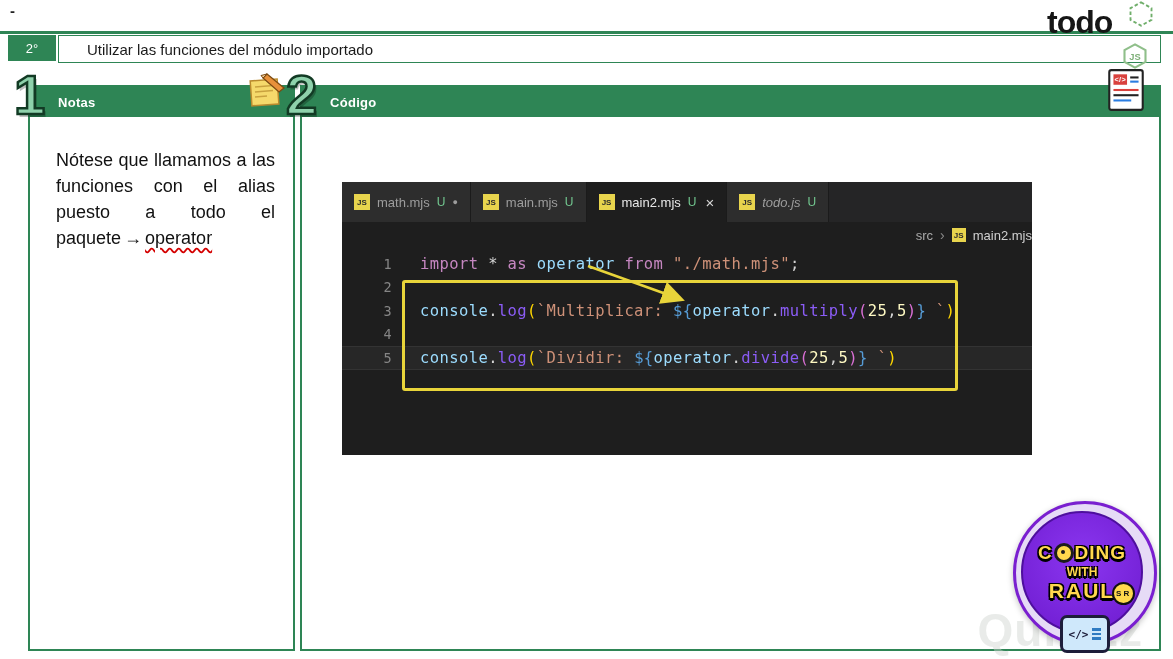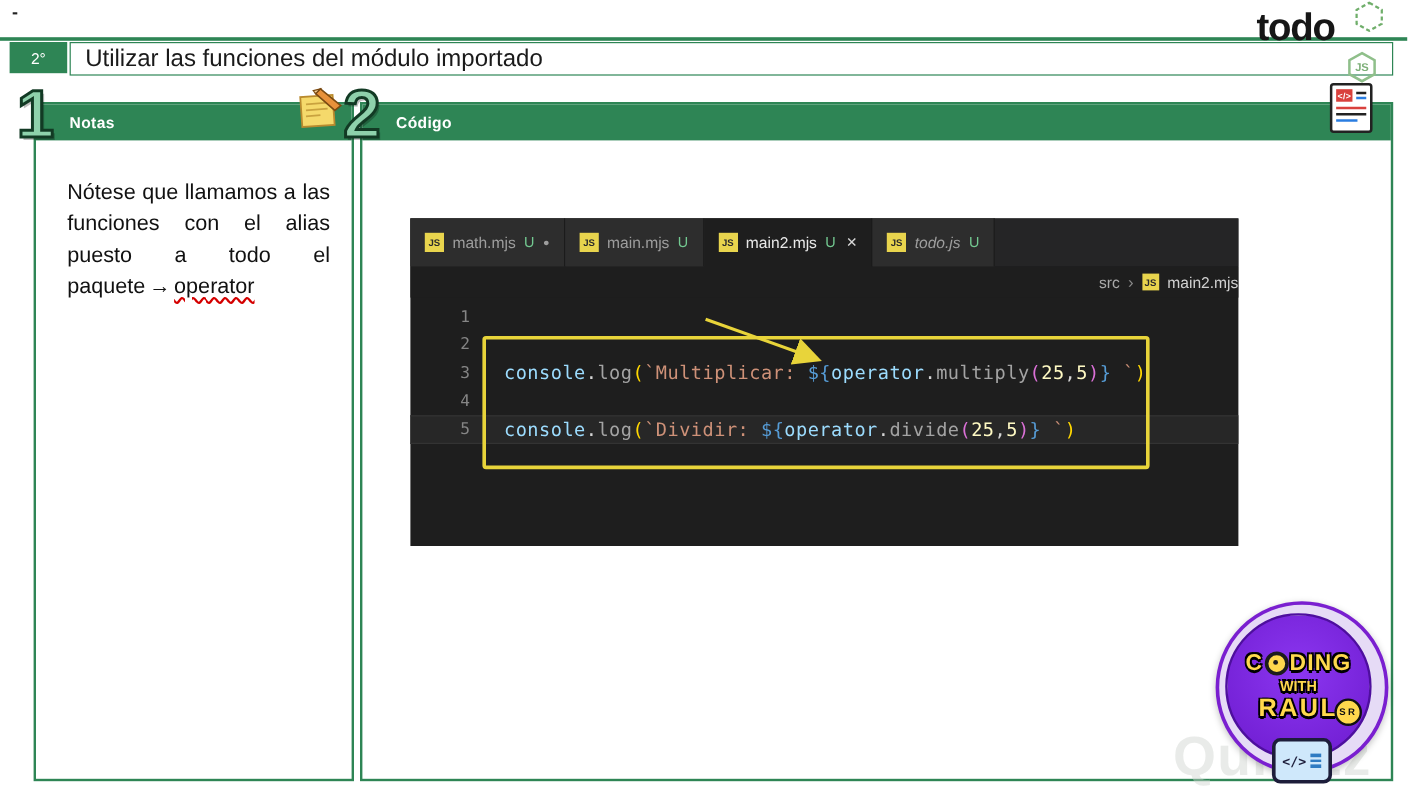--- a/index.html
+++ b/index.html
@@ -5,21 +5,21 @@
   html,body{margin:0;padding:0;background:#ffffff;}
   .page{position:relative;width:1173px;height:659px;background:#fff;overflow:hidden;
         font-family:"Liberation Sans",sans-serif;color:#111;}
   .dash{position:absolute;left:10px;top:2px;font-weight:bold;font-size:15px;color:#222;}
 
   
   .top-line{position:absolute;left:0;top:31px;width:100%;height:3px;background:#2e8555;}
   .step-box{position:absolute;left:8px;top:35px;width:48px;height:26px;background:#2e8555;
             color:#fff;display:flex;align-items:center;justify-content:center;font-size:13px;}
   .title-box{position:absolute;left:58px;top:35px;right:12px;height:26px;border:1px solid #2e8555;
-             background:#fff;display:flex;align-items:center;padding-left:12px;font-size:20px;color:#1a1a1a;}
+             background:#fff;display:flex;align-items:center;padding-left:28px;font-size:15px;color:#1a1a1a;}
 
   
   .node-logo{position:absolute;right:16px;top:4px;width:110px;height:70px;}
   .node-text{position:absolute;left:0;top:0;font-size:32px;font-weight:bold;color:#161616;letter-spacing:-1px;}
   .hex-dashed{position:absolute;right:2px;top:-4px;}
   .hex-js{position:absolute;right:8px;top:38px;}
 
   
   .panel{position:absolute;top:85px;bottom:8px;border:2px solid #2e8555;background:#fff;}
   .panel-notes{left:28px;width:263px;}
@@ -51,21 +51,21 @@
   .breadcrumb{display:flex;align-items:center;gap:7px;height:26px;padding-left:14px;background:#1e1e1e;
               color:#a9a9a9;font-family:"Liberation Sans",sans-serif;font-size:13px;justify-content:flex-end;}
   .breadcrumb .chev{color:#8a8a8a;font-size:14px;}
   .breadcrumb .file{color:#d0d0d0;}
   .breadcrumb .jsicon{width:14px;height:14px;flex:0 0 14px;}
   .code-area{position:relative;padding-top:4px;}
   .code-row{display:flex;height:23.5px;align-items:center;font-size:15.5px;letter-spacing:.4px;}
   .code-row.current{background:#272727;box-shadow:inset 0 1px 0 #333,inset 0 -1px 0 #333;}
   .gutter{width:50px;text-align:right;color:#858585;font-size:13.5px;flex:0 0 50px;}
   .code-text{margin-left:28px;white-space:pre;}
-  .tk-kw{color:#c586c0;} .tk-var{color:#9cdcfe;} .tk-fn{color:#a3a3a3;}
+  .tk-kw{color:#c586c0;} .tk-var{color:#9cdcfe;} .tk-fn{color:#8b5cf6;}
   .tk-str{color:#ce9178;} .tk-num{color:#fef9c3;} .tk-pl{color:#d4d4d4;}
   .tk-int{color:#569cd6;} .tk-b1{color:#ffd700;} .tk-b2{color:#da70d6;}
 
   .annot-box{position:absolute;left:60px;top:98px;width:550px;height:105px;border:3px solid #e8d43a;
              border-radius:3px;pointer-events:none;z-index:4;}
   .annot-arrow{position:absolute;left:0;top:0;width:690px;height:273px;pointer-events:none;z-index:4;}
 
   
   .badge{position:absolute;right:14px;bottom:6px;width:148px;height:152px;z-index:5;}
   .badge-outer{position:absolute;left:2px;top:0;width:138px;height:138px;border-radius:50%;
@@ -179,20 +179,21 @@
       <div class="breadcrumb">
         <span>src</span>
         <span class="chev">›</span>
         <span class="jsicon">JS</span>
         <span class="file">main2.mjs</span>
       </div>
 
       <div class="code-area">
           <div class="code-row">
             <span class="gutter">1</span>
+            <span class="code-text"><span class="tk-kw">import</span><span class="tk-pl"> * </span><span class="tk-kw">as</span><span class="tk-pl"> </span><span class="tk-var">operator</span><span class="tk-pl"> </span><span class="tk-kw">from</span><span class="tk-pl"> </span><span class="tk-str">"./math.mjs"</span><span class="tk-pl">;</span></span>
           </div>
           <div class="code-row">
             <span class="gutter">2</span>
             <span class="code-text"></span>
           </div>
           <div class="code-row">
             <span class="gutter">3</span>
             <span class="code-text"><span class="tk-var">console</span><span class="tk-pl">.</span><span class="tk-fn">log</span><span class="tk-b1">(</span><span class="tk-str">`Multiplicar: </span><span class="tk-int">${</span><span class="tk-var">operator</span><span class="tk-pl">.</span><span class="tk-fn">multiply</span><span class="tk-b2">(</span><span class="tk-num">25</span><span class="tk-pl">,</span><span class="tk-num">5</span><span class="tk-b2">)</span><span class="tk-int">}</span><span class="tk-str"> `</span><span class="tk-b1">)</span></span>
           </div>
           <div class="code-row">

